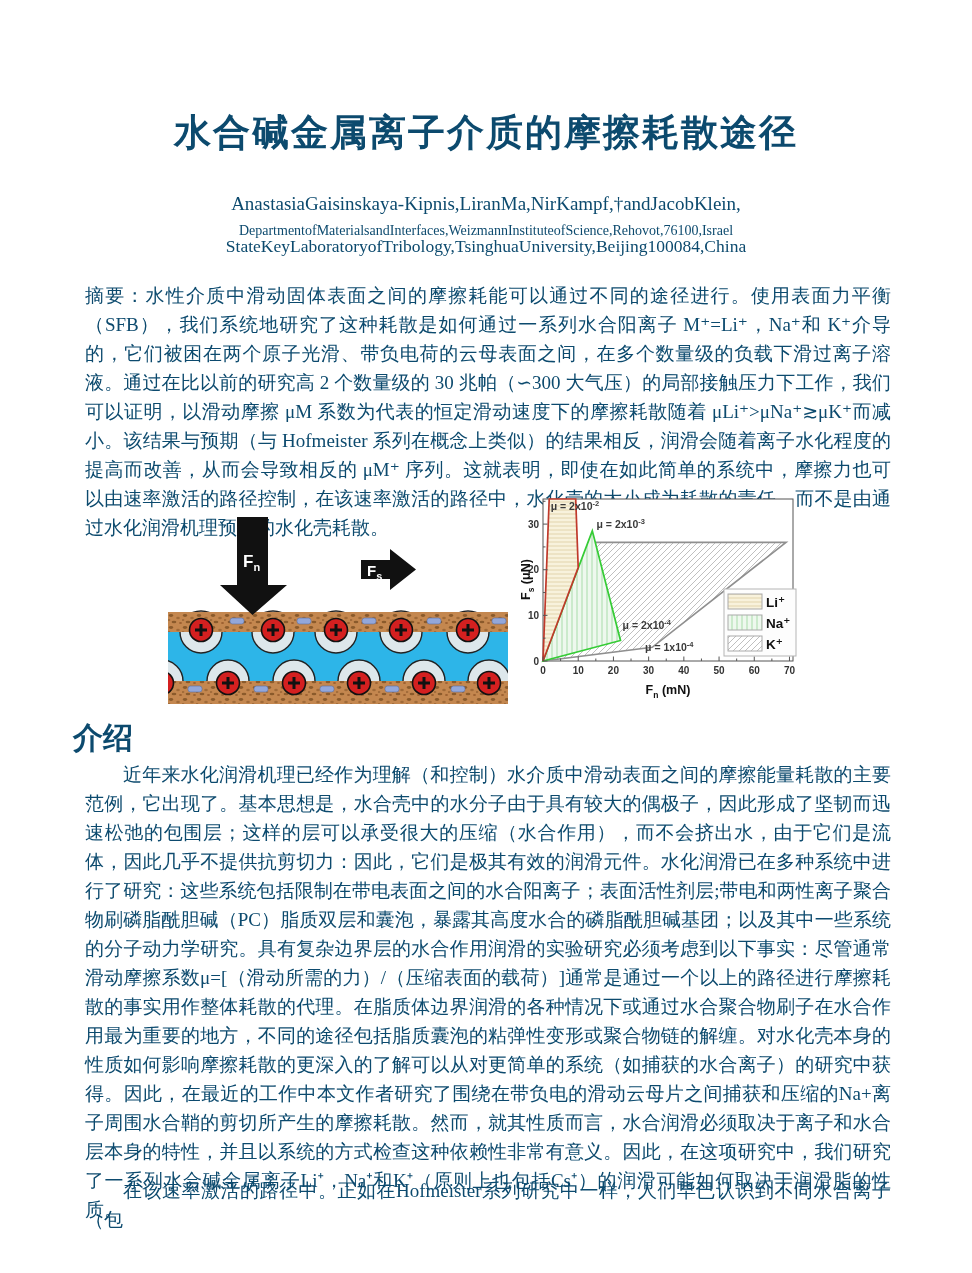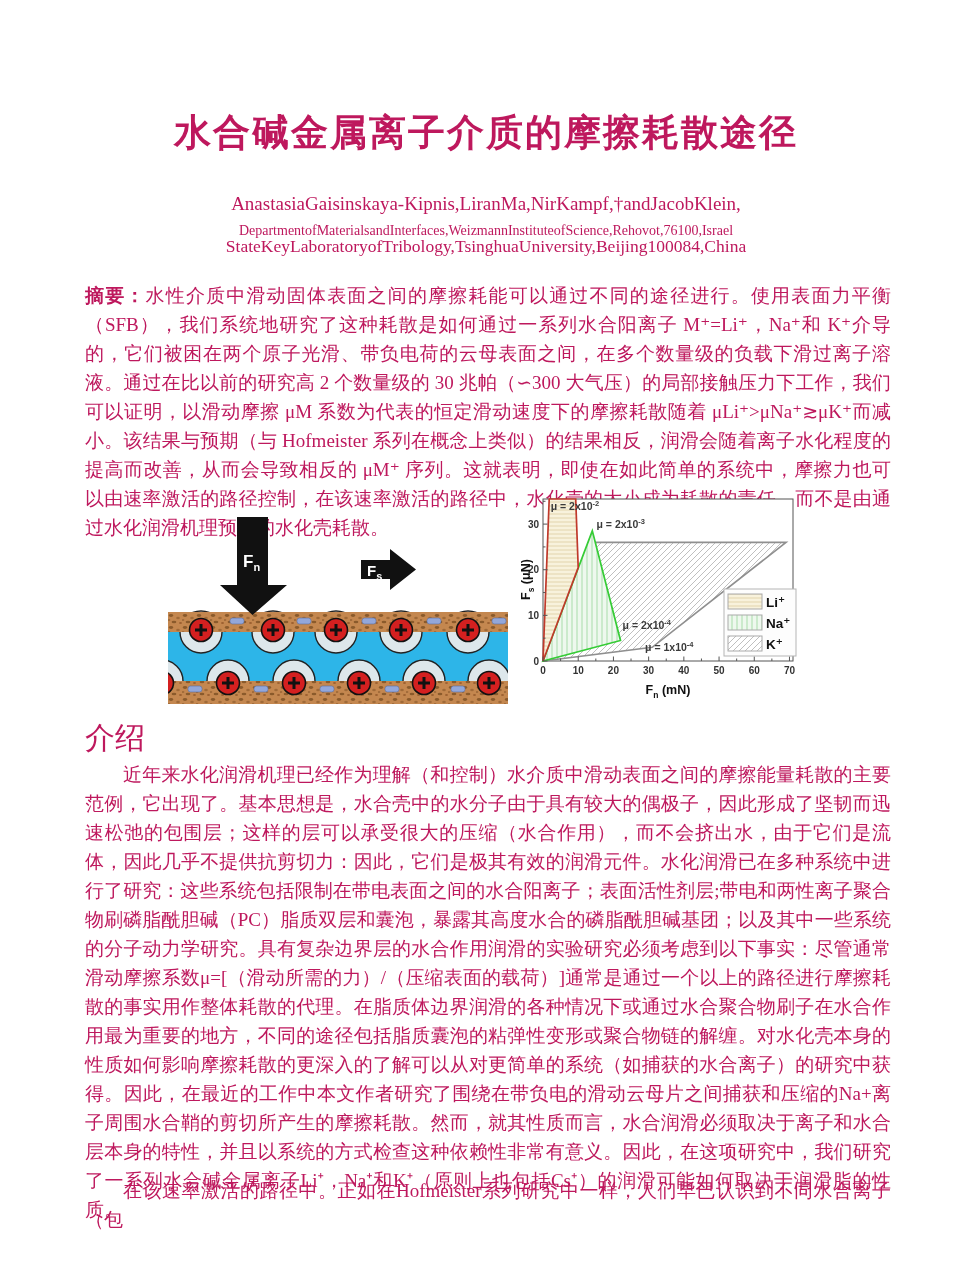--- a/index.html
+++ b/index.html
@@ -1,27 +1,27 @@
 <!DOCTYPE html>
 <html><head>
 <meta charset="utf-8">
 <style>
   html,body{margin:0;padding:0;background:#ffffff;}
   #page{position:relative;width:972px;height:1273px;background:#ffffff;overflow:hidden;
-        font-family:"Liberation Serif","DejaVu Serif",serif;color:#be185d;}
+        font-family:"Liberation Serif","DejaVu Serif",serif;color:#0c4a6e;}
   .center{position:absolute;left:0;width:100%;text-align:center;}
   #doc-title{top:108px;font-size:37px;font-weight:bold;letter-spacing:2px;}
   #authors-line{top:193px;font-size:19px;}
   #affiliation-1{top:223px;font-size:14px;}
   #affiliation-2{top:236px;font-size:17.5px;}
   .body-block{position:absolute;left:85px;width:806px;font-size:19px;line-height:29px;
               text-align:justify;}
   #abstract-paragraph{top:281px;}
-  #abstract-paragraph b{font-weight:bold;}
-  #intro-heading{position:absolute;left:85px;top:718px;font-size:30px;font-weight:normal;
+  #abstract-paragraph b{font-weight:normal;}
+  #intro-heading{position:absolute;left:73px;top:718px;font-size:30px;font-weight:bold;
                  font-family:"Liberation Sans","DejaVu Sans",sans-serif;}
   #intro-paragraph-1{top:760px;text-indent:2em;font-family:Liberation Serif, serif;}
   #intro-paragraph-2{top:1176px;text-indent:2em;}
   #schematic-svg{position:absolute;left:168px;top:505px;}
   #chart-svg{position:absolute;left:520px;top:492px;}
   svg text{font-family:"Liberation Sans","DejaVu Sans",sans-serif;}
   .arrow-label{font-weight:bold;font-size:17px;fill:#ffffff;}
   .arrow-label tspan.subpart{font-size:11px;}
   .tick{font-weight:bold;font-size:10px;fill:#333;}
   .anno{font-weight:bold;font-size:10.5px;fill:#3a3a3a;}

